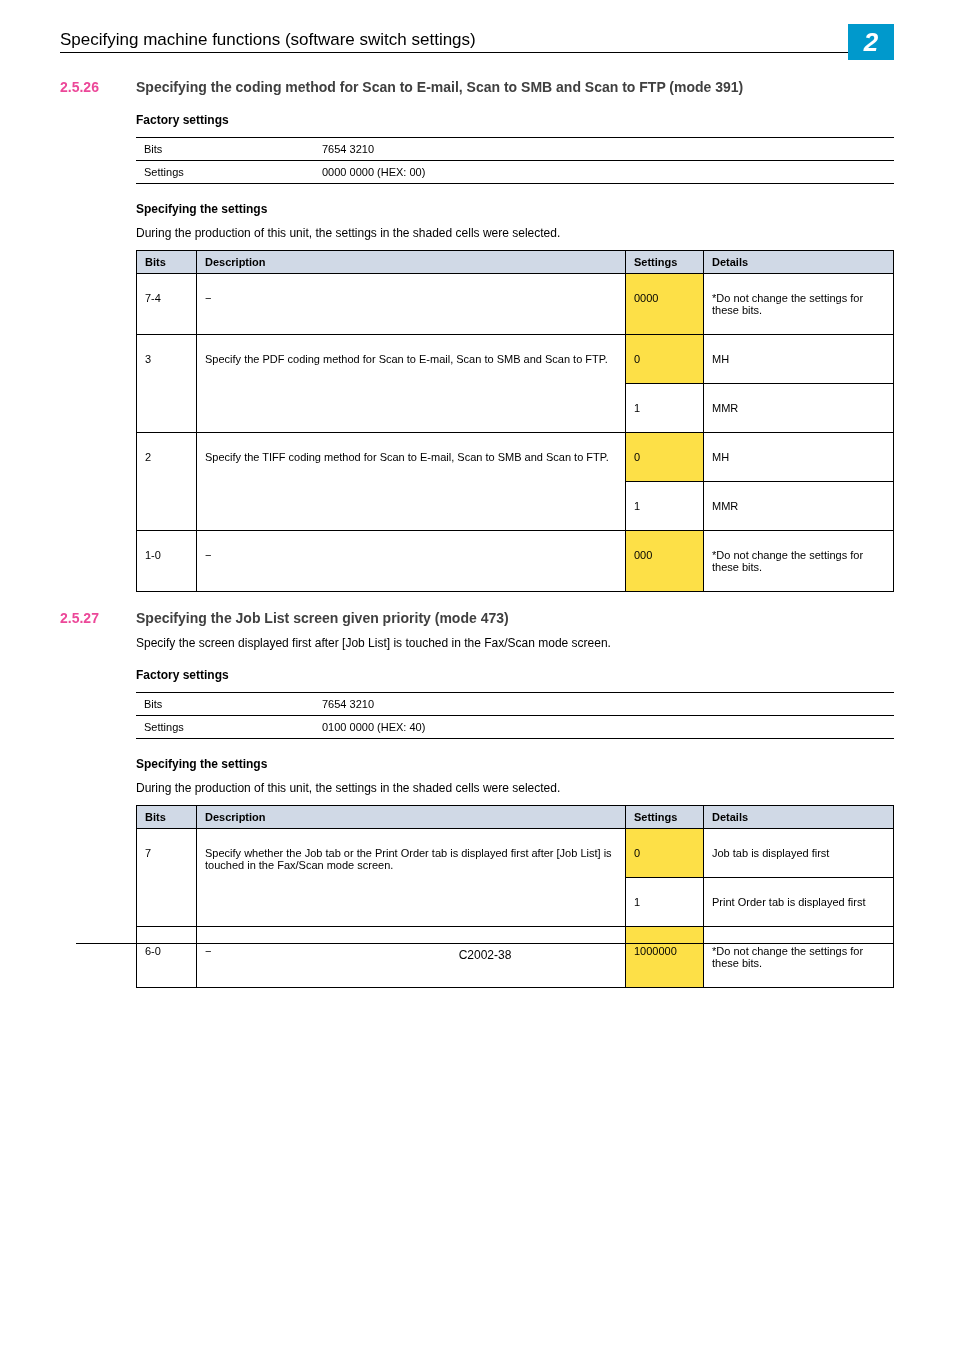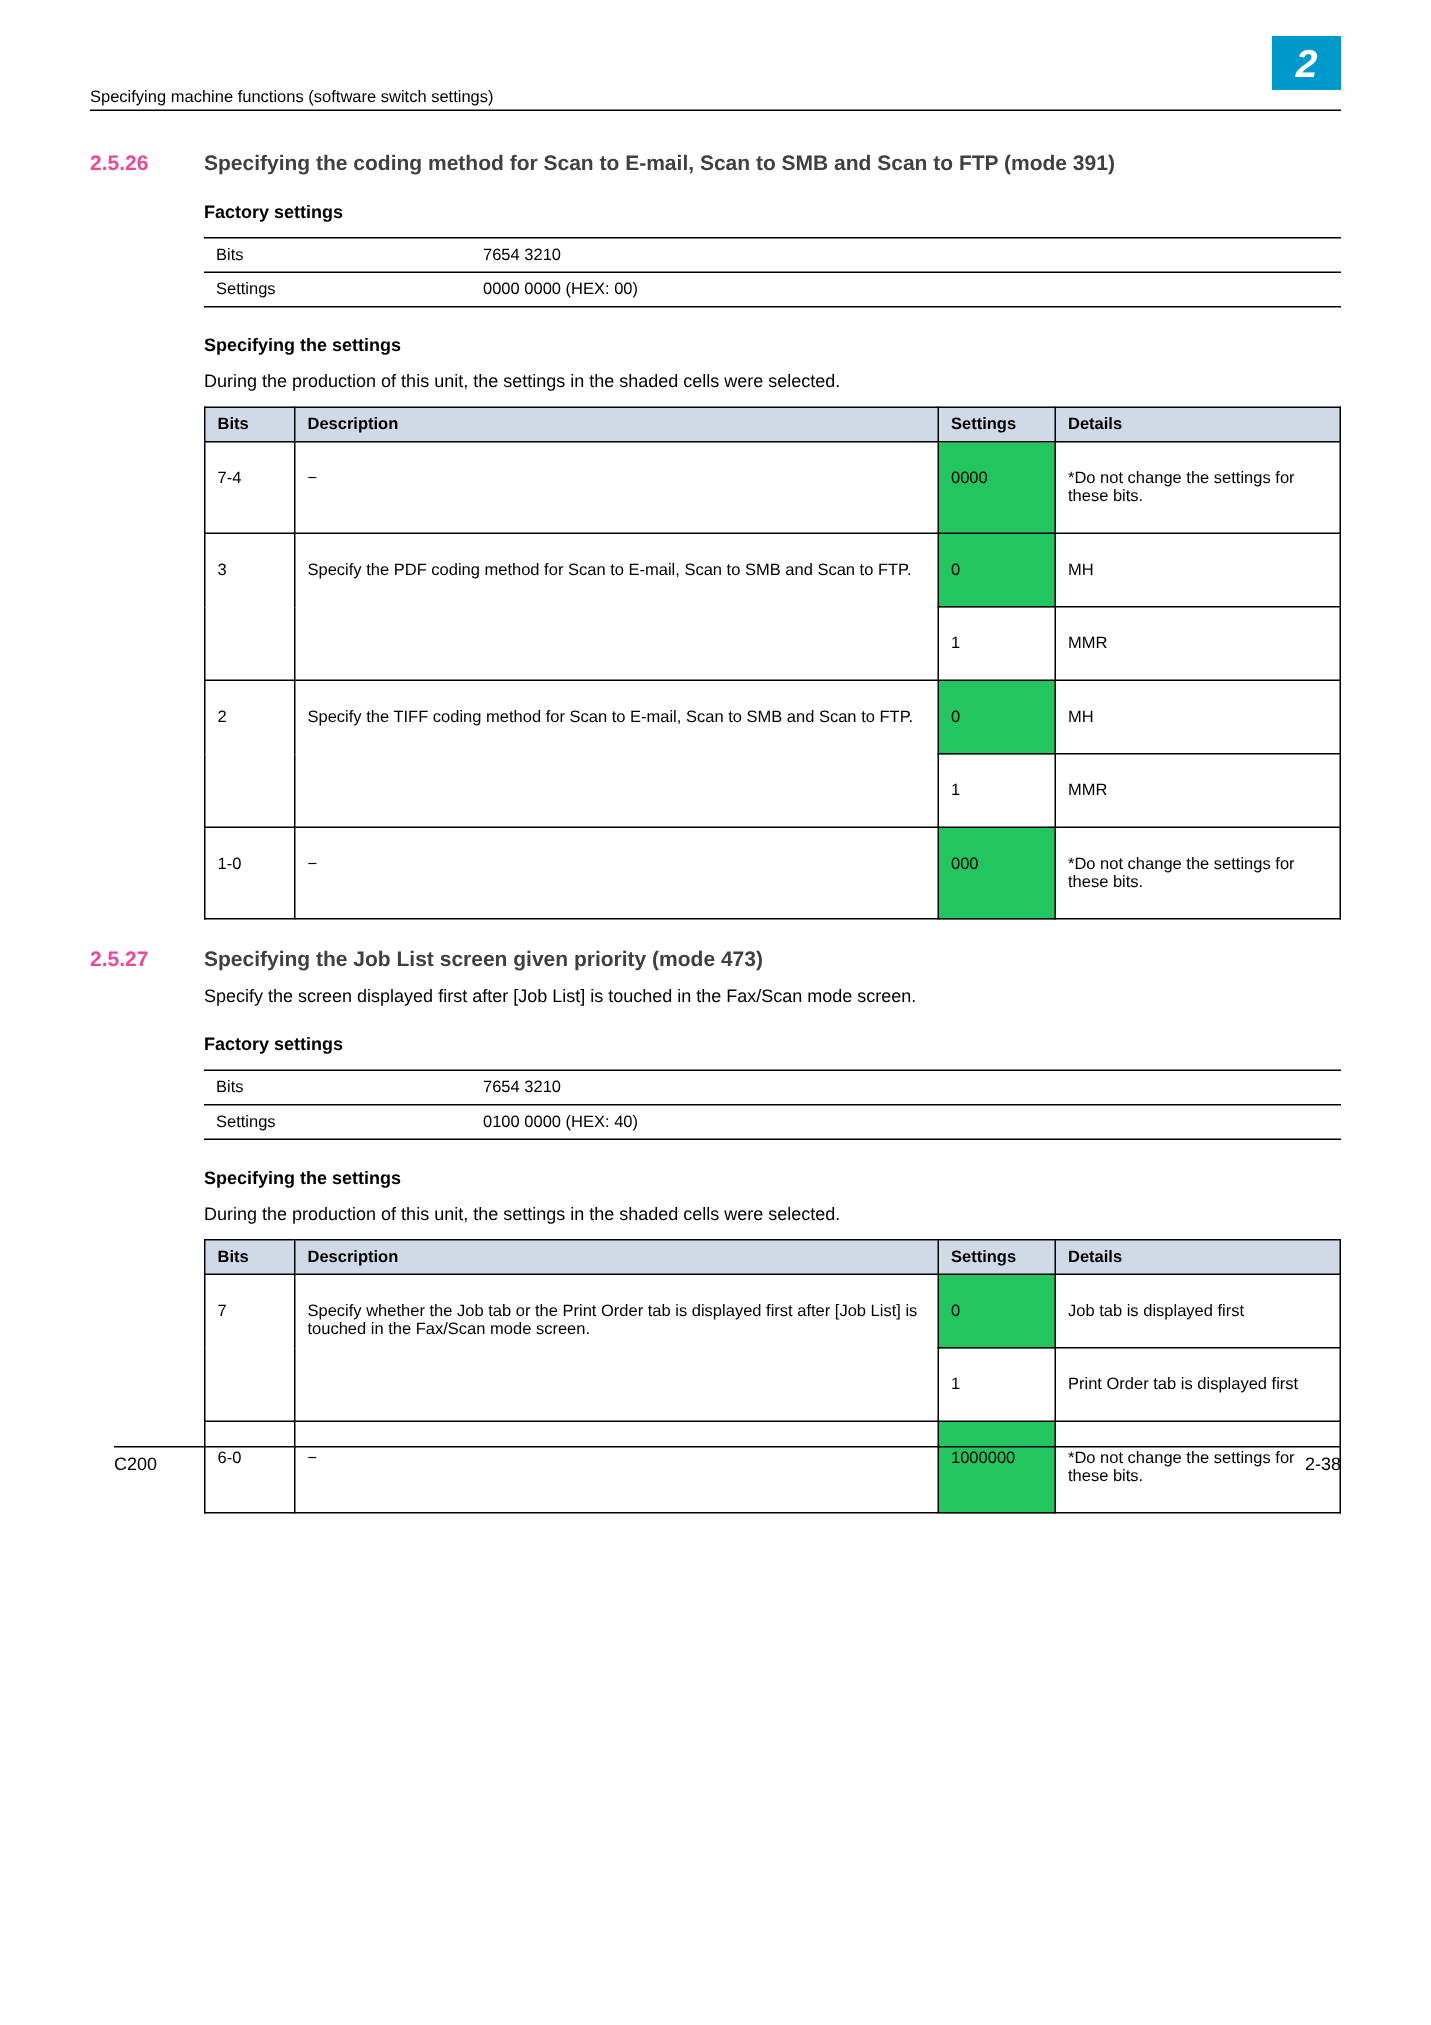--- a/index.html
+++ b/index.html
@@ -19,23 +19,22 @@
   }
   .header-row {
     display: flex;
     justify-content: space-between;
     align-items: center;
     border-bottom: 1px solid #000;
     padding-bottom: 2px;
     position: relative;
   }
   .header-left {
-    font-size: 11px;
+    font-size: 17px;
     color: #000;
-    margin-top: 29px;
   }
   .chapter-box {
     background: #0099cc;
     color: #fff;
     font-size: 26px;
     font-style: italic;
     font-weight: bold;
     width: 46px;
     height: 36px;
     line-height: 36px;
@@ -99,34 +98,34 @@
     text-align: left;
     font-weight: bold;
     border: 1px solid #000;
     padding: 5px 8px;
   }
   table.settings td {
     border: 1px solid #000;
     padding: 18px 8px;
     vertical-align: top;
   }
-  .shaded { background: #22c55e; }
+  .shaded { background: #fde047; }
   .col-bits { width: 60px; }
   .col-desc {}
   .col-set { width: 78px; }
   .col-det { width: 190px; }
   .footer {
     position: absolute;
     bottom: 26px;
     left: 76px;
     right: 60px;
     border-top: 1px solid #000;
     padding-top: 4px;
     display: flex;
-    justify-content: space-between;
+    justify-content: center;
     font-size: 12px;
   }
 </style>
 </head>
 <body>
 
 <div class="page">
   <div class="header-row">
     <div class="header-left">Specifying machine functions (software switch settings)</div>
     <div class="chapter-box">2</div>

